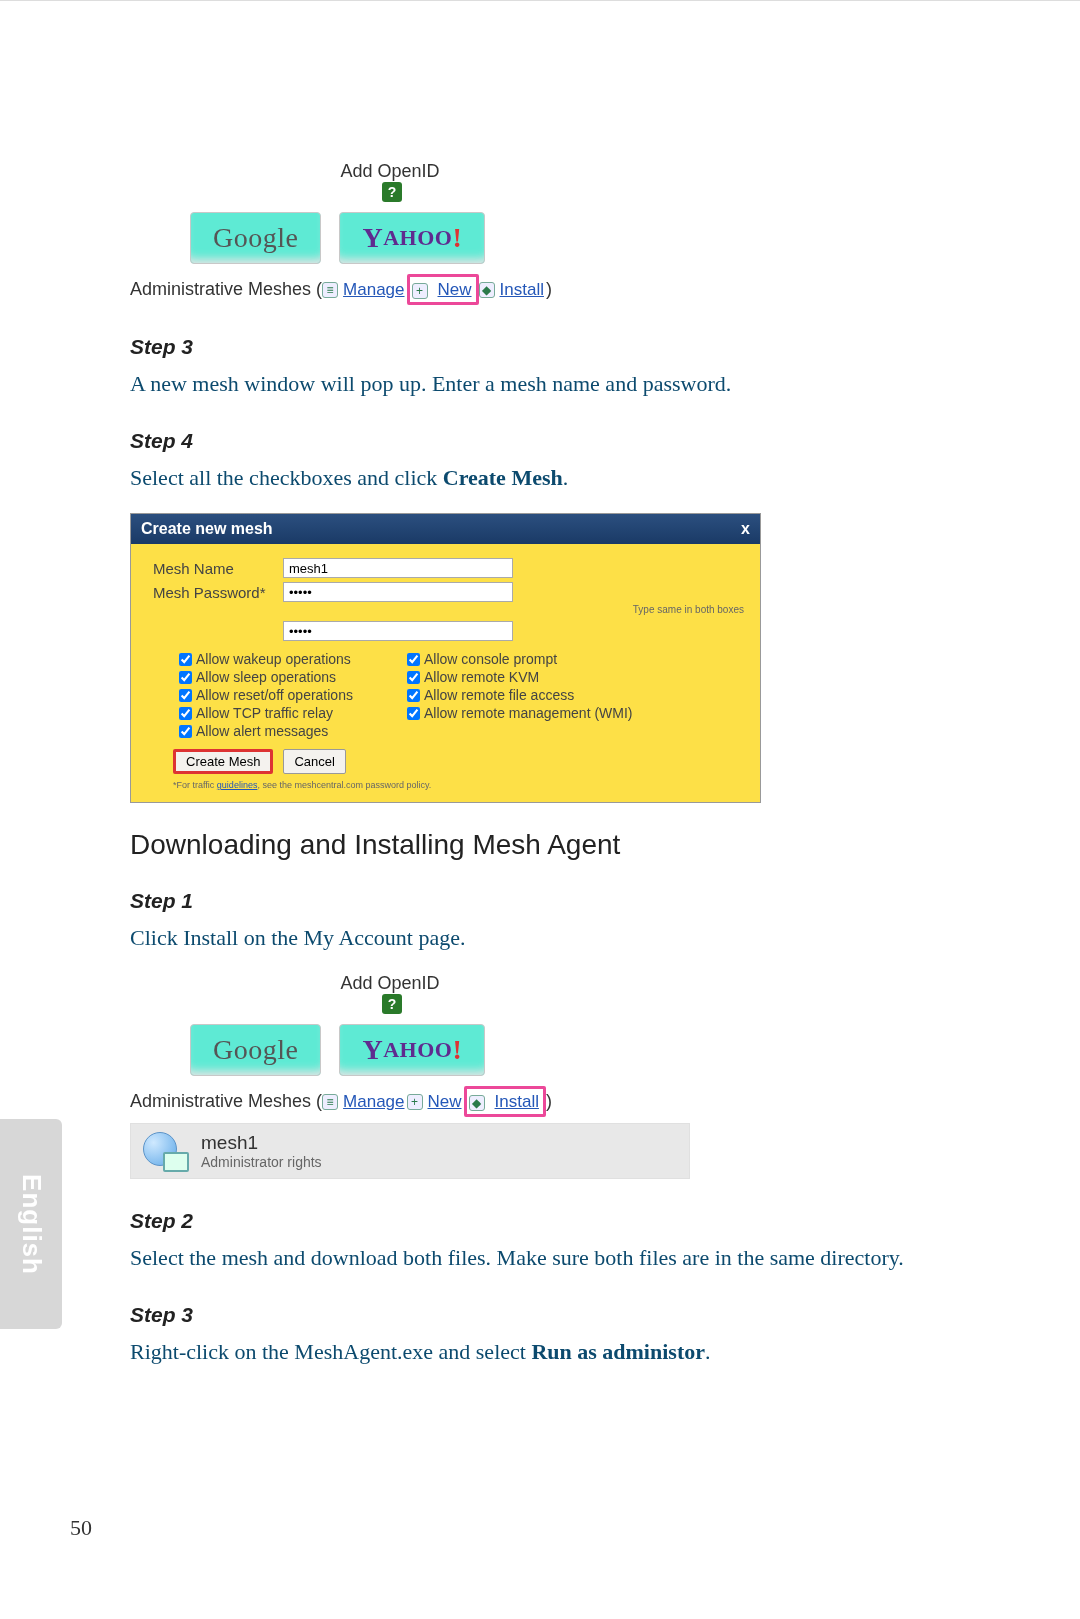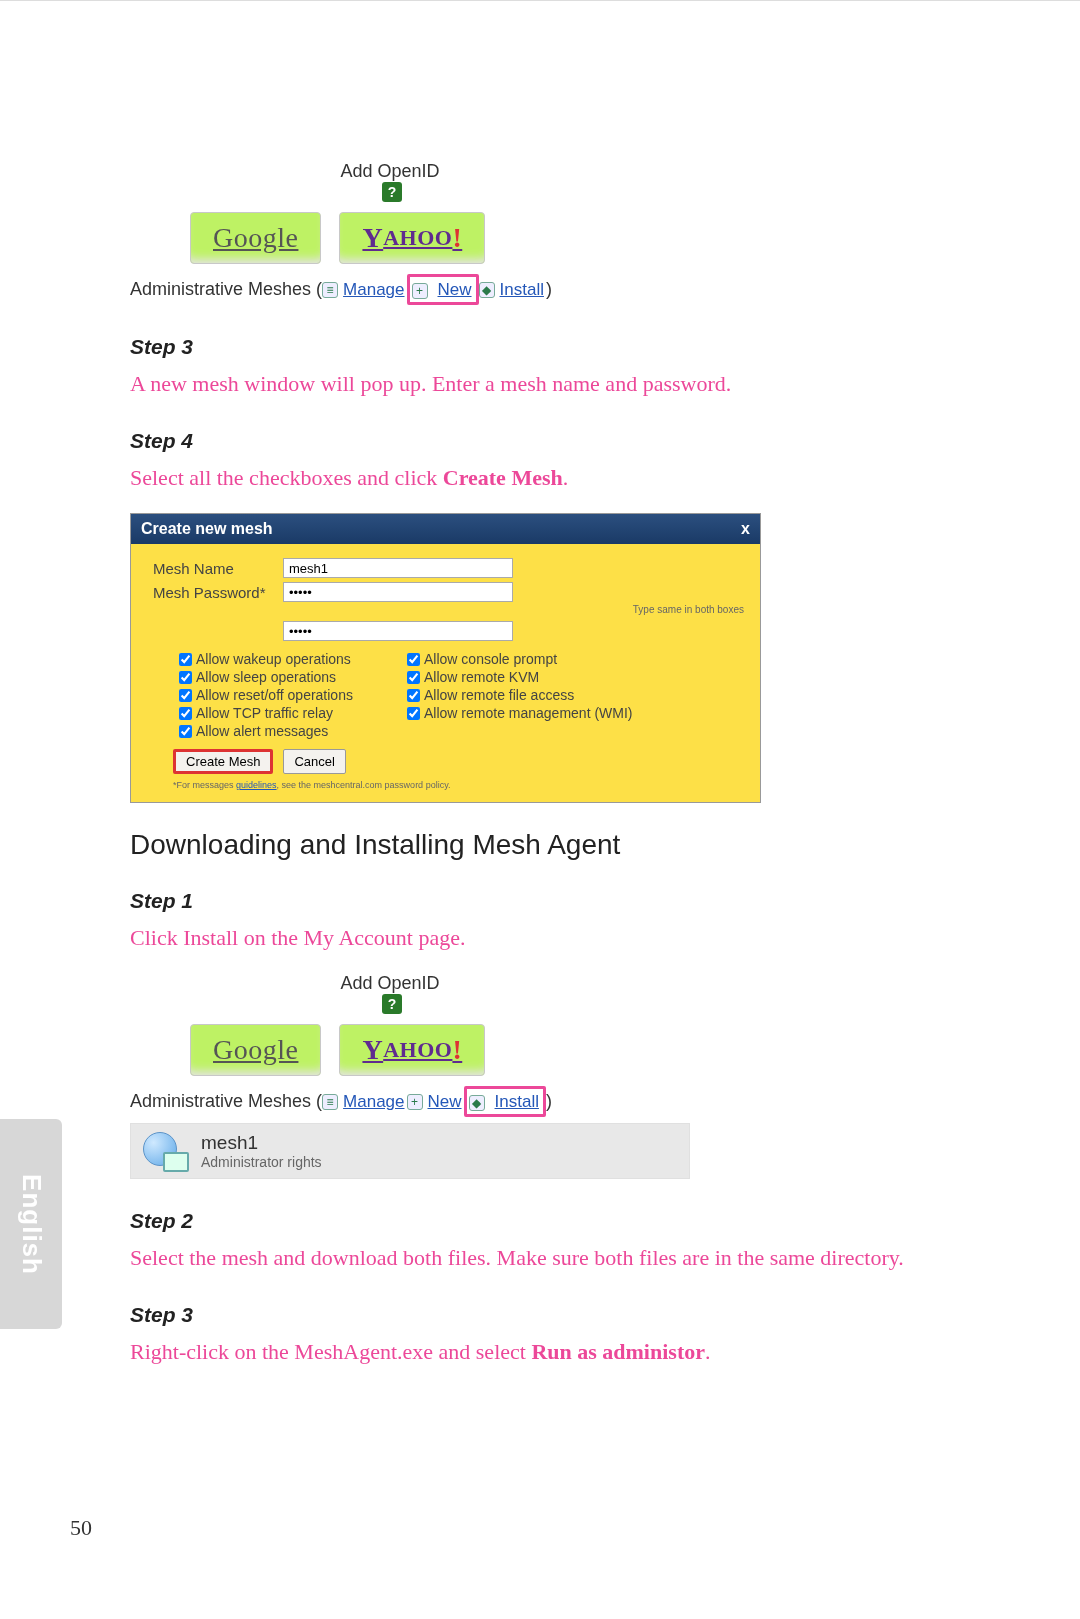--- a/index.html
+++ b/index.html
@@ -23,24 +23,23 @@
   .fig1 { width: 520px; }
   .openid-row { font-family: Arial, sans-serif; font-size: 18px; color: #333; display:flex; align-items:center;flex-direction:column; }
   .help-icon {
     display: inline-flex; width: 20px; height: 20px; background: #2a7a2a;
     color: #fff; font-weight: bold; font-size: 14px; align-items: center;
     justify-content: center; border-radius: 3px; margin-left: 4px;
     font-family: Arial, sans-serif;
   }
   .provider-row { display: flex; gap: 18px; margin: 10px 0 10px 60px; }
   .provider-btn {
-    border: 1px solid #c8c8c8; border-radius: 4px; background: #bef264;
+    border: 1px solid #c8c8c8; border-radius: 4px; background: #5eead4;
     padding: 6px 22px; font-size: 28px; height: 52px; display:flex; align-items:center;
     box-shadow: inset 0 -10px 10px -6px #e4e4e4;
-    text-decoration: underline;
   }
   .google { font-family: Georgia, serif; color: #555; letter-spacing: 0.5px;}
   .yahoo { font-family: Georgia, serif; color: #5f2b8f; font-weight: bold; letter-spacing: 0.5px;}
   .yahoo .bang { color: #d33; }
   .admin-row {
     font-family: Arial, sans-serif; font-size: 18px; color: #333;
     margin-top: 10px; display: flex; align-items: center; flex-wrap: wrap;
   }
   .link-chip {
     color: #2457b8; text-decoration: underline; font-size: 17px;
@@ -51,21 +50,21 @@
     align-items:center; justify-content:center; font-size:12px; color:#2a7a4a; margin-right:3px;
     background:#eef;
   }
   .redbox { border: 3px solid #ec4899; border-radius: 2px; padding: 2px 2px; }
 
   .step-label {
     font-family: Arial, Helvetica, sans-serif;
     font-weight: bold; font-style: italic; font-size: 21px; color: #222;
     margin-top: 28px; margin-bottom: 8px;
   }
-  .body-text { font-size: 22px; line-height: 1.55; color: #ec4899; }
+  .body-text { font-size: 22px; line-height: 1.55; color: #0c4a6e; }
   .body-text b { font-weight: bold; }
   h3.section {
     font-family: Arial, Helvetica, sans-serif; font-weight: 400;
     font-size: 28px; color: #222; margin: 26px 0 6px 0;
   }
 
   
   .dialog-wrap { width: 631px; border: 1px solid #999; background:#fde047; padding: 0 0 12px 0; margin: 18px 0 14px 0;
     filter: blur(0.2px); }
   .dlg-title {
@@ -211,21 +210,21 @@
         <div class="chk">
             <input type="checkbox" checked="" style="">
             <span>Allow alert messages</span>
           </div>
       </div>
       <div class="dlg-btns">
         <button class="dlg-btn red">Create Mesh</button>
         <button class="dlg-btn">Cancel</button>
       </div>
       <div class="dlg-foot">
-        <span>*For messages </span><a>guidelines</a><span>, see the meshcentral.com password policy.</span>
+        <span>*For traffic </span><a>guidelines</a><span>, see the meshcentral.com password policy.</span>
       </div>
     </div>
   </div>
 
   <h3 class="section">Downloading and Installing Mesh Agent</h3>
 
   <div class="step-label">Step 1</div>
   <div class="body-text">Click Install on the My Account page.</div>
 
   <div class="screenshot fig1" style="margin-top:18px">

